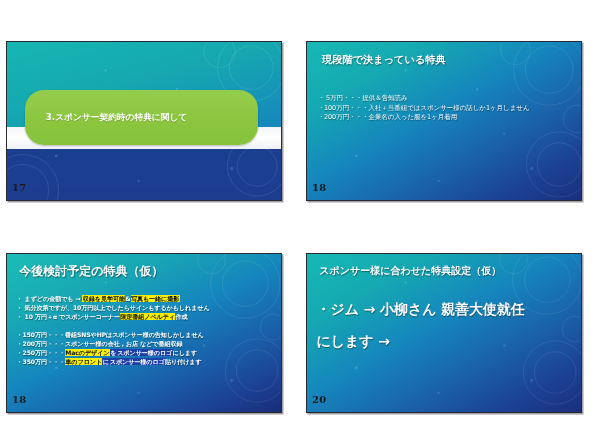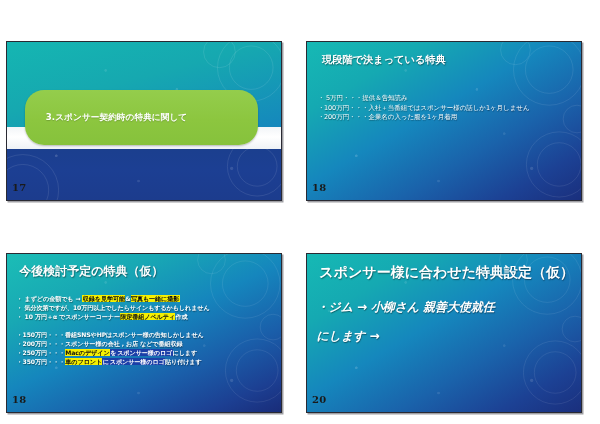--- a/index.html
+++ b/index.html
@@ -150,22 +150,22 @@
   .s18 .s-title { left: 5.5%; top: 7%;  font-size: 10.2px; }
   .s18 .s-body  { left: 4%;  top: 33%;  font-size: 6.5px; font-weight: normal; }
   .s18 .s-body .line { letter-spacing: -.05px; }
 
   
   .s19 .s-title { left: 4.5%; top: 5.5%; font-size: 12px; }
   .s19 .s-body  { left: 3.5%; top: 25%;  font-size: 6.1px; font-weight: bold; }
   .s19 .s-body .line { letter-spacing: -.1px; }
 
   
-  .s20 .s-title { left: 4.5%; top: 6.5%; font-size: 14px; }
-  .s20 .s-body  { left: 3.5%; top: 28%;  font-size: 12px; font-weight: bold; font-style: italic; }
+  .s20 .s-title { left: 4.5%; top: 6.5%; font-size: 10px; }
+  .s20 .s-body  { left: 3.5%; top: 28%;  font-size: 14px; font-weight: bold; }
   .s20 .s-body .line { line-height: 1.62; letter-spacing: -.1px; }
 
   .bullet-dot { display: inline-block; width: 6px; }
 
   
   .hl-yellow {
     background: #f6f000;
     color: #101010;
     text-shadow: none;
     padding: 0 0.4px;

